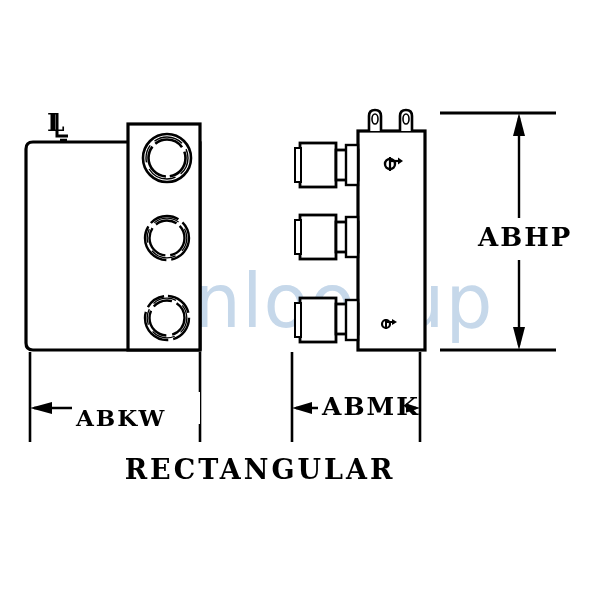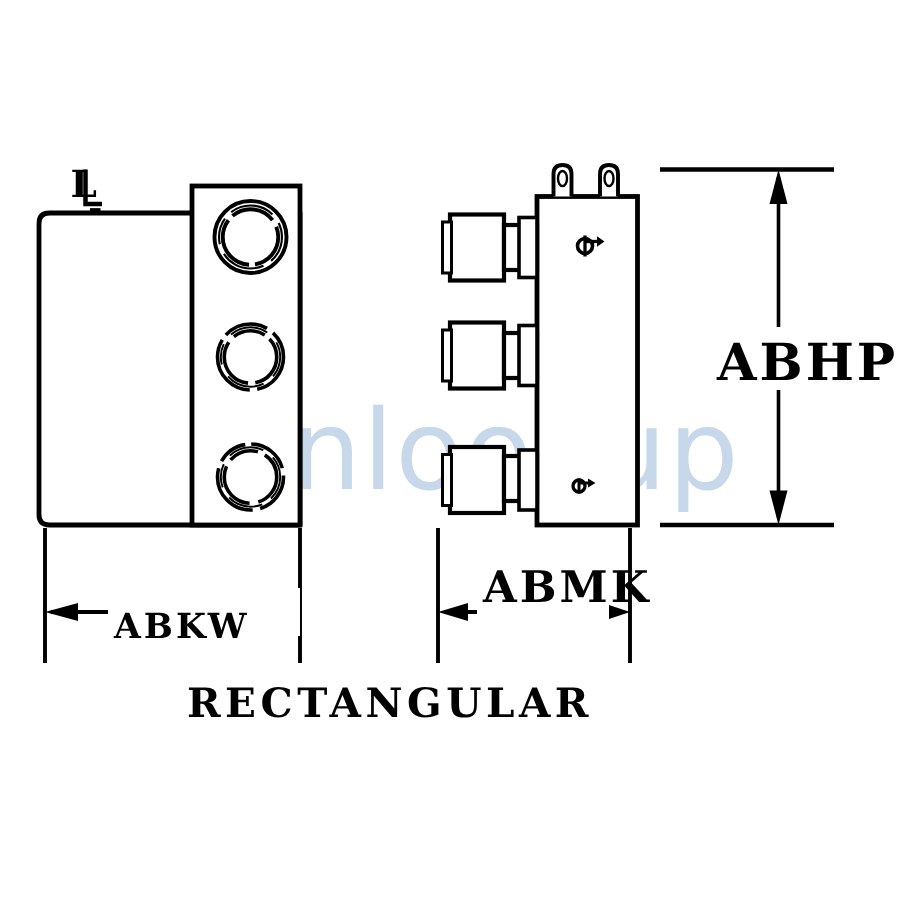--- a/index.html
+++ b/index.html
@@ -46,23 +46,23 @@
     pointer-events: none;
   }
   .dim-label {
     position: absolute;
     font-family: "DejaVu Serif", serif;
     font-weight: 700;
     letter-spacing: 2px;
     color: #000000;
     white-space: nowrap;
   }
-  #label-abhp { left: 478px; top: 222px; font-size: 34px; }
+  #label-abhp { left: 478px; top: 222px; font-size: 26px; }
   #label-abkw { left: 76px; top: 404px; font-size: 23px; }
-  #label-abmk { left: 322px; top: 374px; font-size: 29px; }
+  #label-abmk { left: 322px; top: 392px; font-size: 25px; }
   #label-shape {
     left: 0; top: 454px; width: 520px; text-align: center;
     font-size: 27px; letter-spacing: 3px;
   }
 </style>
 </head>
 <body>
 
 <div id="canvas">
 

